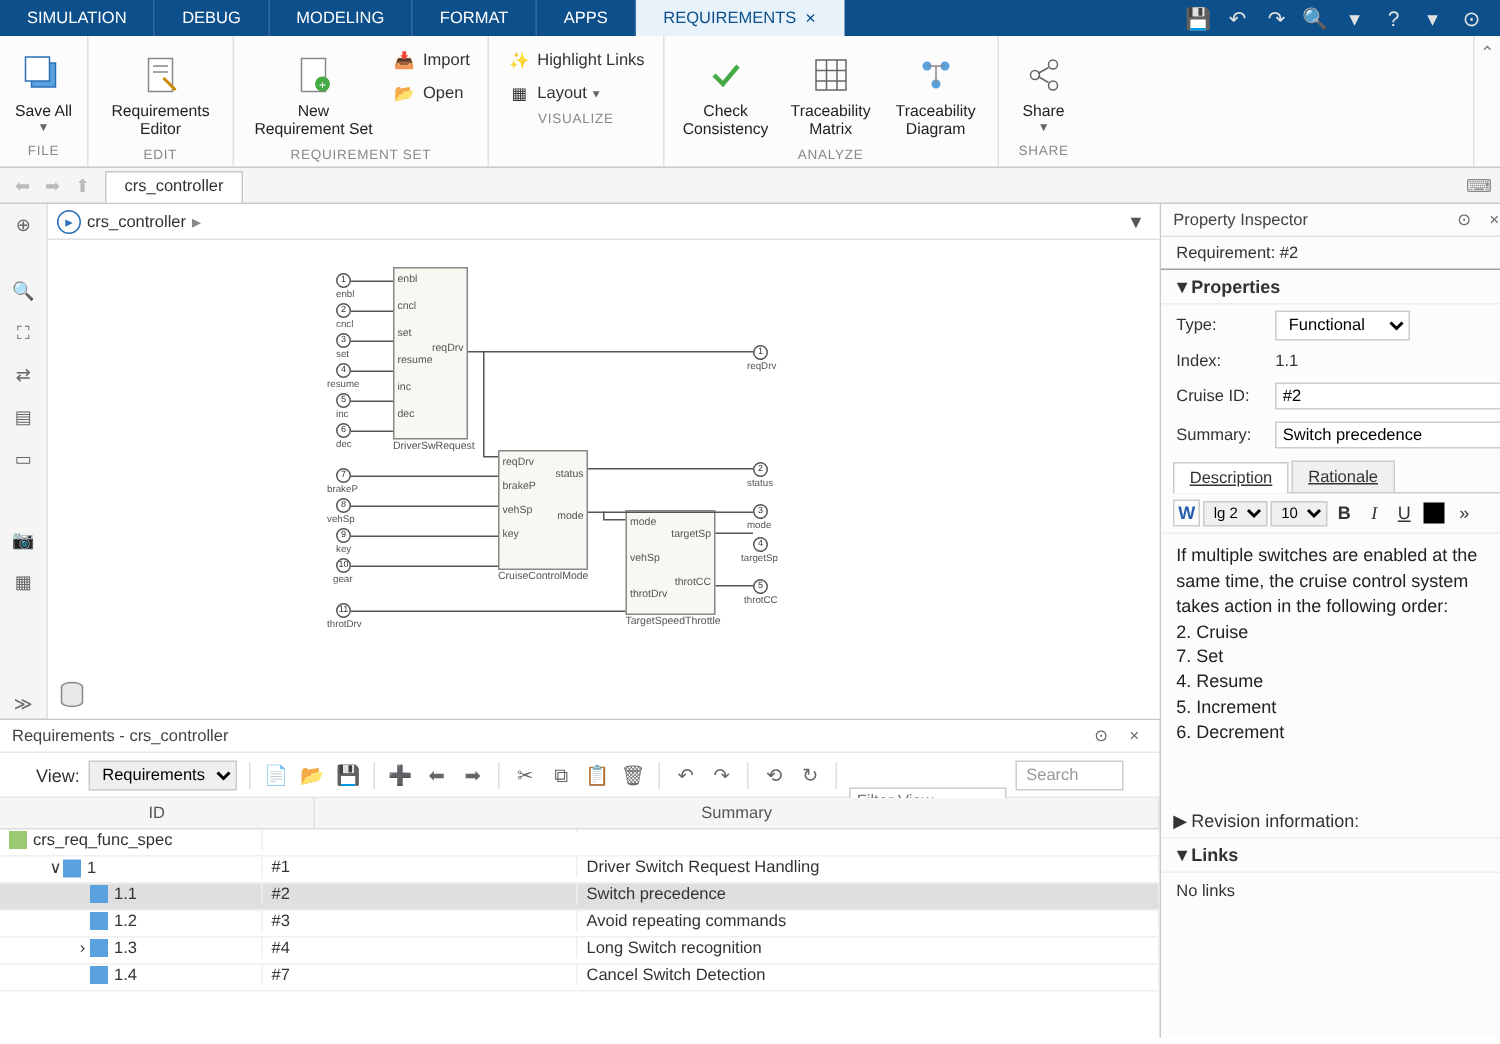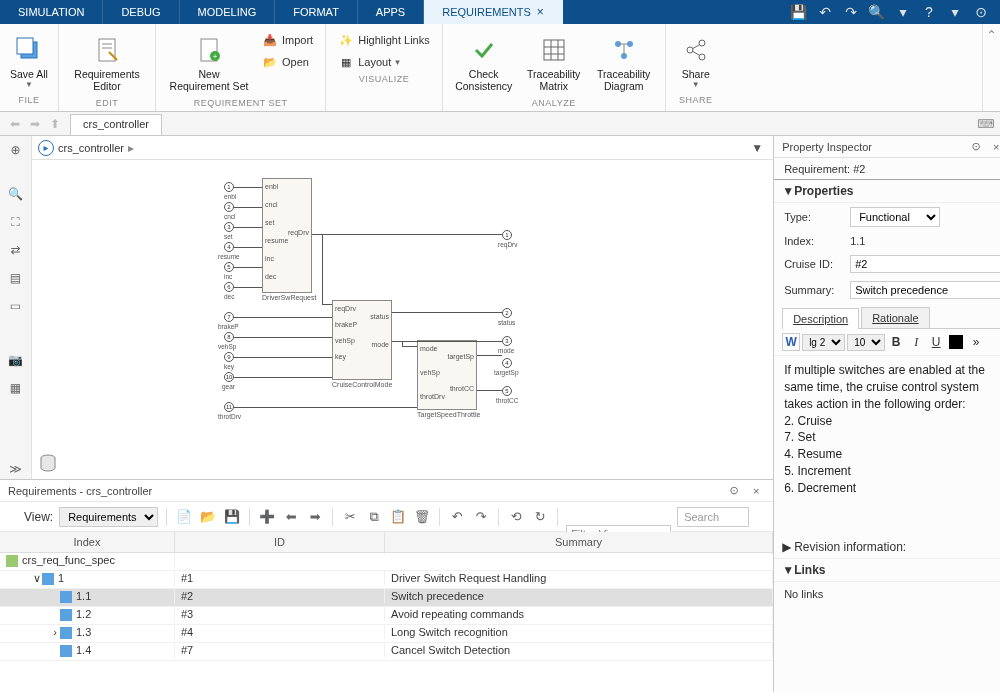--- a/index.html
+++ b/index.html
@@ -415,21 +415,20 @@
         <span class="tico">↷</span>
         <span class="sep"></span>
         <span class="tico">⟲</span>
         <span class="tico">↻</span>
         <span class="sep"></span>
         <input class="filter" style="width: 105px; margin-top: 35px;" placeholder="Filter View">
         <div class="search">Search</div>
       </div>
       <div class="req-table">
         <div class="req-thead">
-          <div class="col col-idx">Index</div>
           <div class="col col-id">ID</div>
           <div class="col col-sum">Summary</div>
         </div>
         <div class="req-row">
           <div class="col col-idx" style="text-align:left"><span class="tree-ico file"></span><span>crs_req_func_spec</span></div>
           <div class="col col-id"></div>
             <div class="col col-sum"></div>
         </div>
         <div id="req-rows">
             <div class="req-row">

